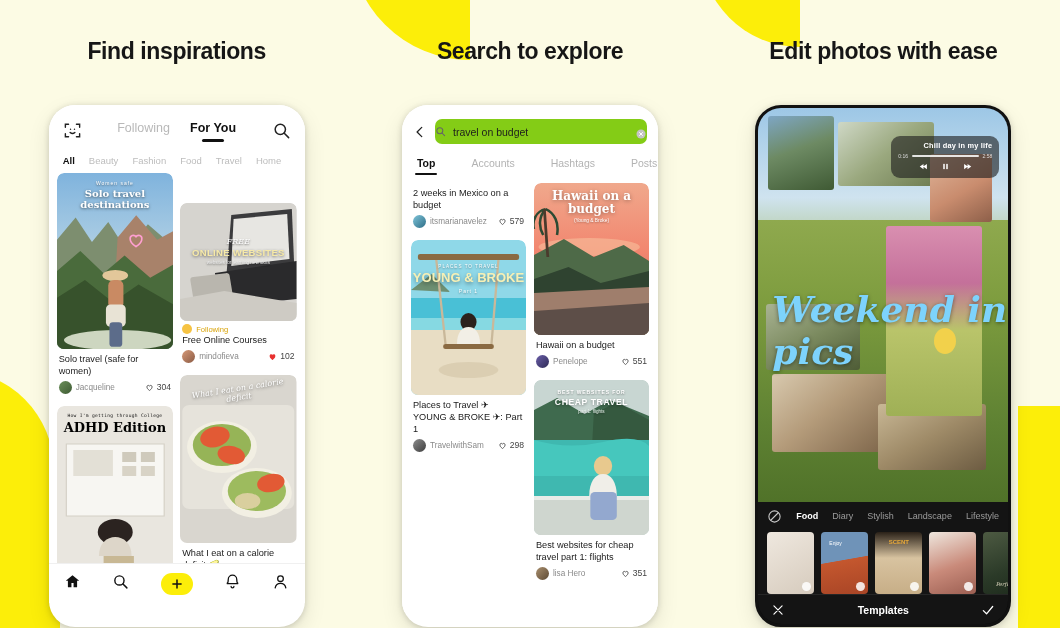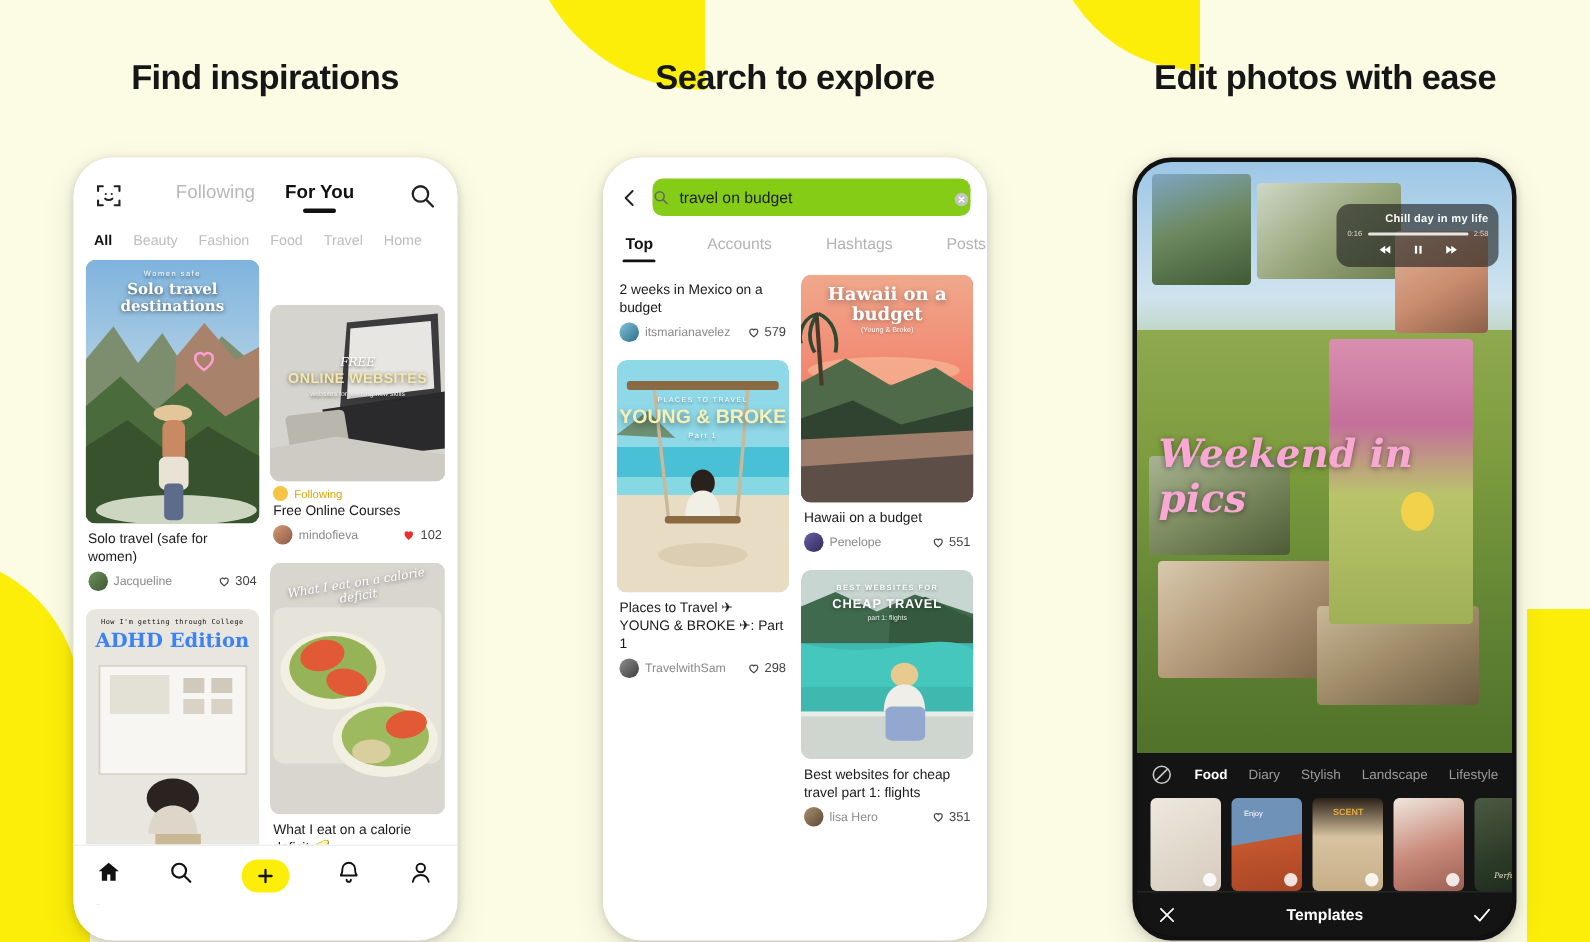--- a/index.html
+++ b/index.html
@@ -108,23 +108,23 @@
   .music { position: absolute; right: 9px; top: 28px; width: 108px;
            background: rgba(30,30,30,.62); border-radius: 9px; padding: 5px 7px;
            color: #fff; }
   .music-title { font-size: 7.4px; text-align: right; font-weight: bold;
                  letter-spacing: .2px; }
   .music-bar { display: flex; align-items: center; gap: 4px; margin-top: 3px; }
   .mb-time { font-size: 5px; color: #ddd; }
   .mb-track { flex: 1; height: 2px; background: rgba(255,255,255,.85); border-radius: 2px; }
   .music-ctrl { display: flex; justify-content: center; gap: 13px; margin-top: 3px;
                 font-size: 8px; }
-  .wk-text { position: absolute; left: 14px; top: 180px; font-size: 26px;
+  .wk-text { position: absolute; left: 14px; top: 180px; font-size: 36px;
              font-family: "DejaVu Serif", serif; font-style: italic; font-weight: bold;
-             color: #f9a8d4; text-shadow: 0 1px 4px rgba(0,0,0,.45); }
+             color: #7dd3fc; text-shadow: 0 1px 4px rgba(0,0,0,.45); }
   .collage { position: absolute; inset: 0; }
   .ci { position: absolute; border-radius: 3px; overflow: hidden; }
 
   .ed-tools { position: absolute; left: 0; right: 0; bottom: 0; height: 122px;
               background: #141414; }
   .cat-row { display: flex; align-items: center; gap: 14px; height: 28px;
              padding: 0 9px; overflow: hidden; }
   .ban-ic { width: 15px; height: 15px; flex: none; }
   .cat { font-size: 9px; color: #9b9b9b; white-space: nowrap; }
   .cat.active { color: #fff; font-weight: bold; }
@@ -245,21 +245,21 @@
                   <rect x="56" y="46" width="12" height="10" fill="#cfcabc"></rect>
                   <rect x="72" y="46" width="12" height="10" fill="#cfcabc"></rect>
                   <rect x="56" y="60" width="12" height="10" fill="#d8d3c6"></rect>
                   <rect x="72" y="60" width="12" height="10" fill="#d8d3c6"></rect>
                   <ellipse cx="50" cy="126" rx="15" ry="13" fill="#2b2320"></ellipse>
                   <path d="M36 150c0-13 7-19 14-19s14 6 14 19z" fill="#ddd6c9"></path>
                   <rect x="40" y="150" width="26" height="18" fill="#c8b894"></rect>
                 </svg>
                 <div class="ovl">
                   <span style="font-size:4.6px;color:#111;letter-spacing:.3px;font-family:'DejaVu Sans Mono',monospace">How I'm getting through College</span>
-                  <span style="font-size:13px;color:#3b82f6;font-family:'DejaVu Serif',serif;font-weight:bold;margin-top:2px">ADHD Edition</span>
+                  <span style="font-size:13px;color:#000000;font-family:'DejaVu Serif',serif;font-weight:bold;margin-top:2px">ADHD Edition</span>
                 </div>
               </div>
               <div class="cap">📚 ADHD College Tips! How I'm succeeding 🎓</div>
               <div class="meta">
                 <span class="who">
                   <span class="av" style="background:linear-gradient(135deg,#c98ba0,#7c4a55)"></span>
                   <span>KatRat</span>
                 </span>
                 <span class="likes">
                   <svg class="heart" viewBox="0 0 24 24" fill="none" stroke="#bbb" stroke-width="2.2">
@@ -505,21 +505,21 @@
                 <span class="likes">
                   <svg class="heart" viewBox="0 0 24 24" fill="none" stroke="#444" stroke-width="2.2">
                     <path d="M12 20s-7-4.7-7-9.3A3.9 3.9 0 0 1 12 8a3.9 3.9 0 0 1 7 2.7C19 15.3 12 20 12 20z"></path>
                     </svg>
                   <span>551</span>
                 </span>
               </div>
             </div>
 
             <div class="card">
-              <div class="thumb" style="height:126px">
+              <div class="thumb" style="height:155px">
                 <svg viewBox="0 0 100 155" preserveAspectRatio="none" style="position:absolute;inset:0;width:100%;height:100%">
                   <rect width="100" height="155" fill="#b9cdc4"></rect>
                   <rect width="100" height="44" fill="#c8d6d2"></rect>
                   <path d="M0 30 L20 18 L44 34 L66 20 L100 36 L100 70 L0 70Z" fill="#3f6a4e"></path>
                   <path d="M52 34 L72 22 L100 40 L100 76 L50 76Z" fill="#35593f"></path>
                   <rect y="60" width="100" height="62" fill="#3fb8b0"></rect>
                   <path d="M0 60 Q30 70 60 62 T100 66 L100 96 L0 96Z" fill="#46c7bd"></path>
                   <rect y="118" width="100" height="37" fill="#cfd6cf"></rect>
                   <rect y="116" width="100" height="4" fill="#e8ece8"></rect>
                   <ellipse cx="60" cy="86" rx="8" ry="10" fill="#e8c98e"></ellipse>

